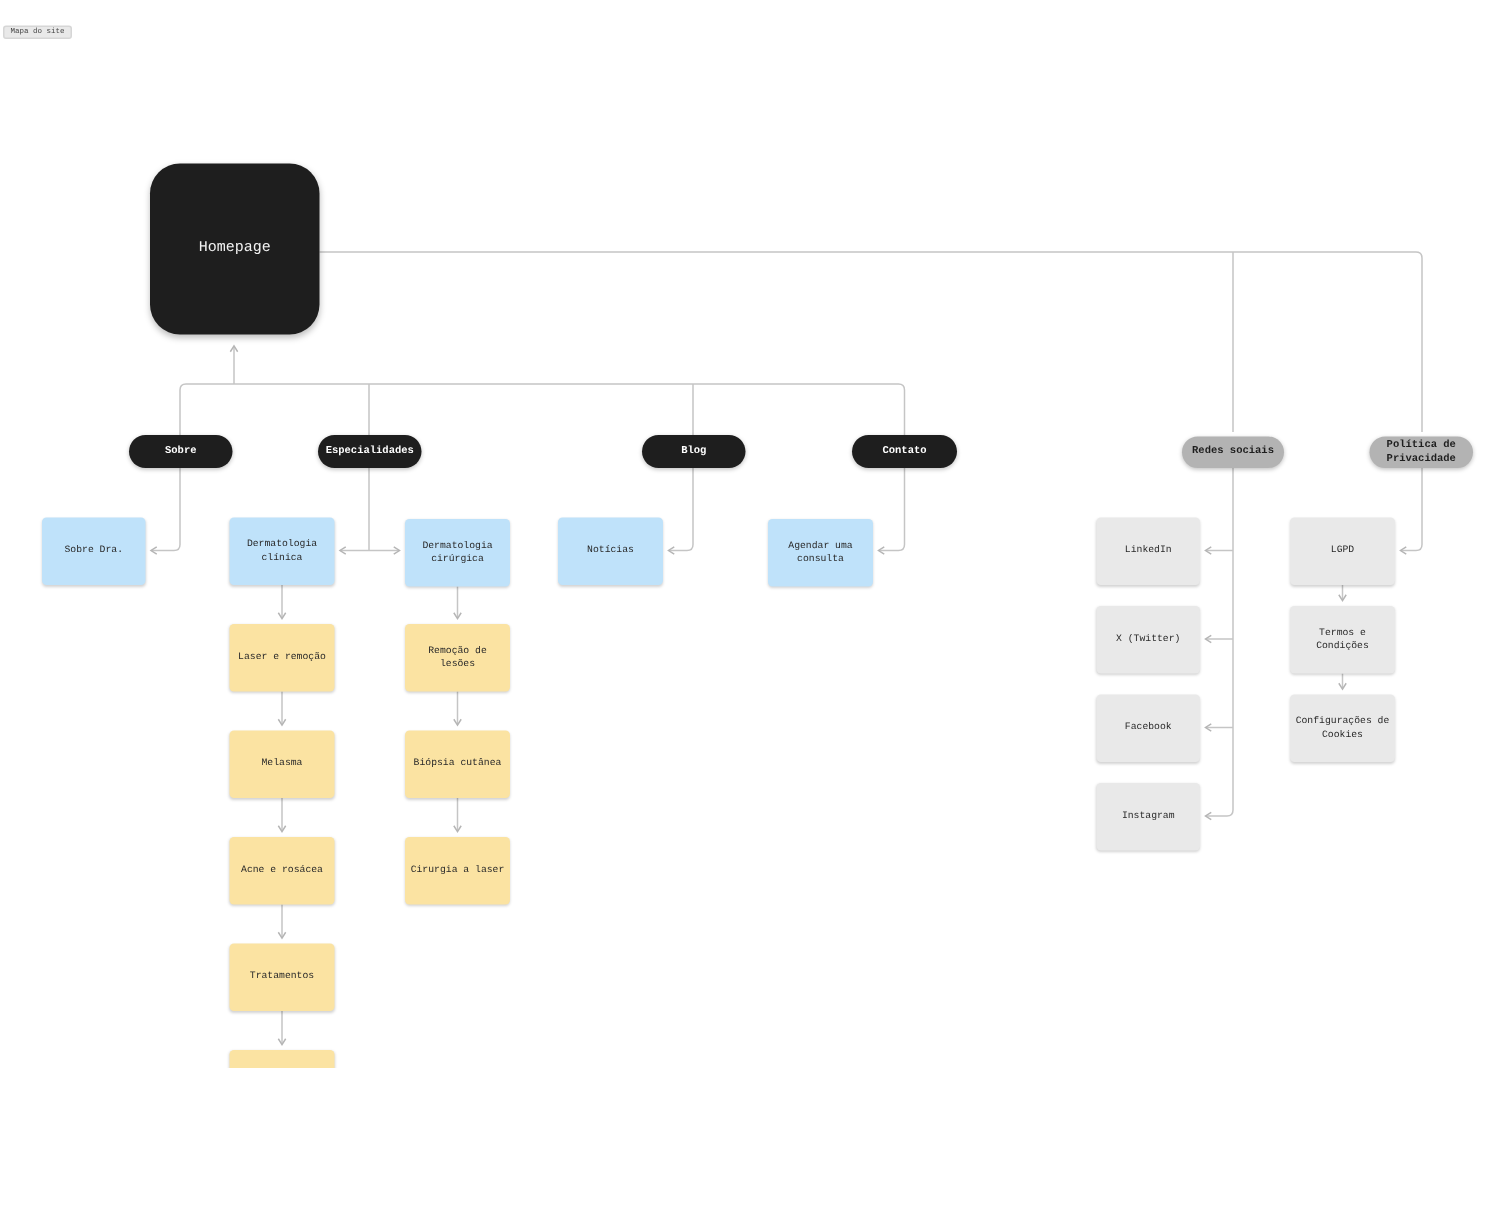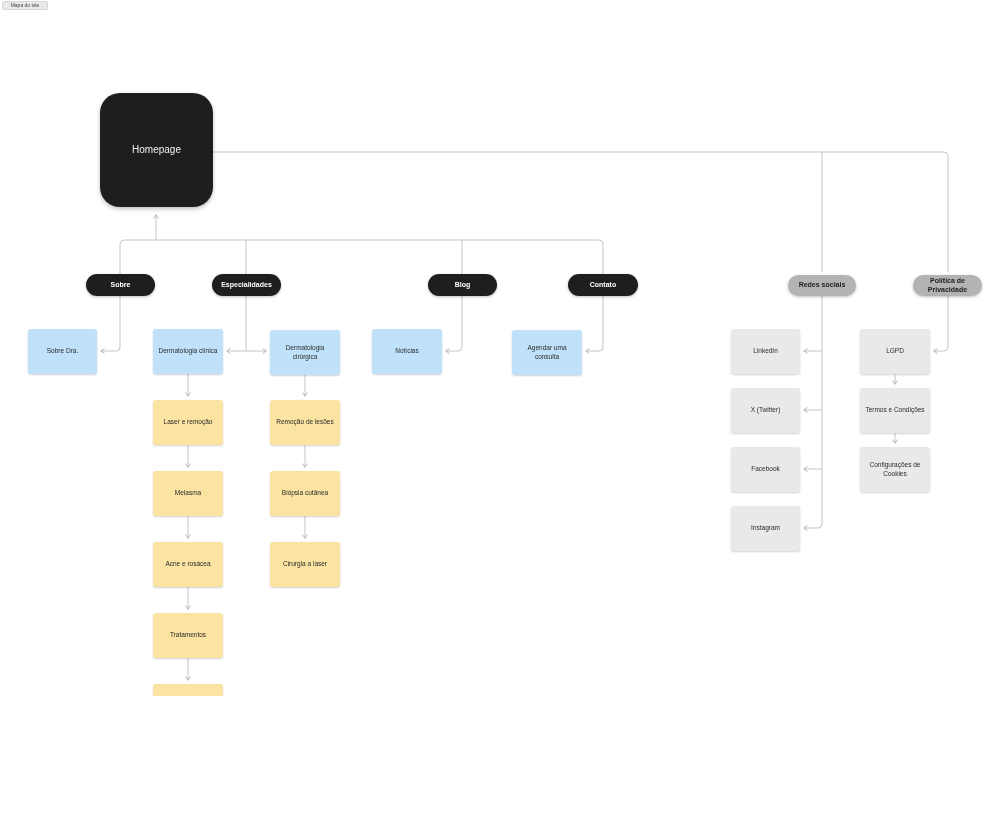--- a/index.html
+++ b/index.html
@@ -1,22 +1,23 @@
 <!DOCTYPE html>
 <html><head>
 <meta charset="utf-8">
 <style>
   html, body { margin: 0; padding: 0; background: #ffffff; }
   .canvas {
     position: relative;
     width: 1000px;
     height: 696px;
     background: #ffffff;
-    font-family: Liberation Sans, sans-serif;
+    font-family: Liberation Mono, monospace;
     overflow: hidden;
+    margin-top: 16px;
   }
   .connector-layer {
     position: absolute;
     left: 0; top: 0;
     width: 1000px; height: 817px;
     pointer-events: none;
   }
   .node {
     position: absolute;
     display: flex;

